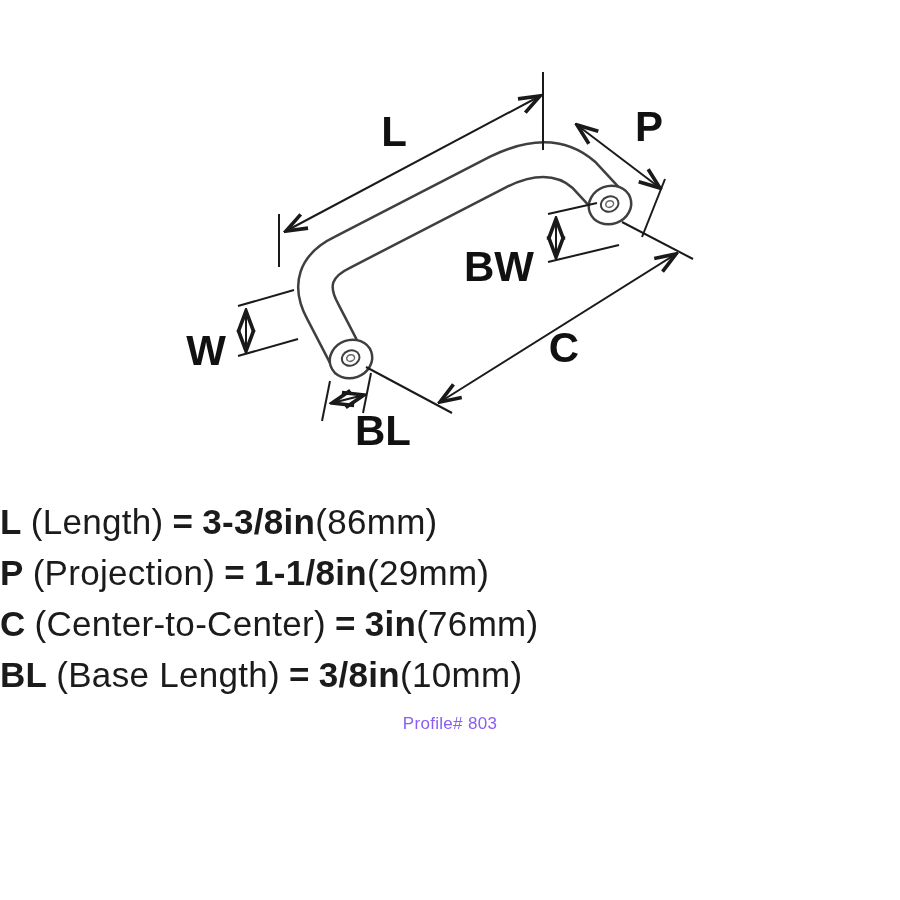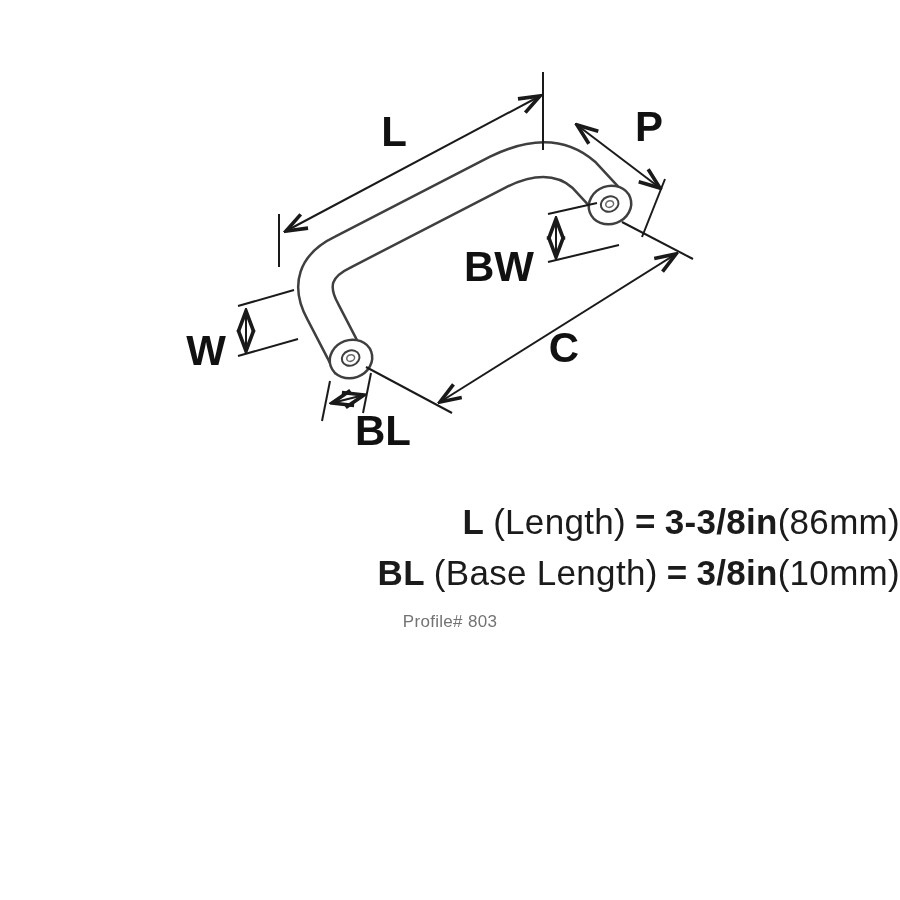--- a/index.html
+++ b/index.html
@@ -11,28 +11,28 @@
   .page{width:900px;height:900px;}
   svg.diagram{display:block;margin:0 auto;}
   .dim-line{stroke:#1a1a1a;stroke-width:2;fill:none;}
   .ext-line{stroke:#1a1a1a;stroke-width:2;fill:none;}
   .handle-outer{stroke:#3f3f3f;stroke-width:37;fill:none;stroke-linejoin:round;stroke-linecap:butt;}
   .handle-inner{stroke:#ffffff;stroke-width:32;fill:none;stroke-linejoin:round;stroke-linecap:butt;}
   .ferrule{fill:#ffffff;stroke:#3f3f3f;stroke-width:2.5;}
   .ferrule-hole{fill:#ffffff;stroke:#3f3f3f;stroke-width:2;}
   .ferrule-pin{fill:none;stroke:#6a6a6a;stroke-width:1.5;}
   .dim-label{font-family:"Liberation Sans",sans-serif;font-weight:bold;font-size:42px;fill:#111;}
-  .legend{margin-top:26px;text-align:right;}
+  .legend{margin-top:26px;text-align:left;}
   .legend-row{font-size:35px;line-height:51px;letter-spacing:.3px;white-space:nowrap;}
   .legend-row .b{font-weight:700;}
   .legend-row .r{font-weight:400;}
   .legend-row .abbr{margin-right:9px;}
   .legend-row .name{margin-right:9px;}
   .legend-row .eq{margin-right:9px;}
-  .footer{margin-top:14px;text-align:center;font-size:17px;color:#737373;letter-spacing:.3px;}
+  .footer{margin-top:14px;text-align:center;font-size:17px;color:#8b5cf6;letter-spacing:.3px;}
 </style>
 </head>
 <body>
 
 <div class="page">
 
   <svg class="diagram" width="900" height="470" viewBox="0 0 900 470">
     <defs>
       <marker id="arr" viewBox="0 0 10 8" refX="9" refY="4" markerWidth="13" markerHeight="11" orient="auto-start-reverse">
         <path d="M1,1 L9,4 L1,7" fill="none" stroke="#1a1a1a" stroke-width="1.4"></path>
@@ -90,18 +90,24 @@
       <text class="dim-label" x="206" y="365" text-anchor="middle">W</text>
       <text class="dim-label" x="383" y="445" text-anchor="middle">BL</text>
     </g>
   </svg>
 
   <div class="legend">
     <div class="legend-row">
       <span class="b abbr">L</span><span class="r name">(Length)</span><span class="b eq">=</span><span class="b val">3-3/8in</span><span class="r met">(86mm)</span>
     </div>
     <div class="legend-row">
+      <span class="b abbr">P</span><span class="r name">(Projection)</span><span class="b eq">=</span><span class="b val">1-1/8in</span><span class="r met">(29mm)</span>
+    </div>
+    <div class="legend-row">
+      <span class="b abbr">C</span><span class="r name">(Center-to-Center)</span><span class="b eq">=</span><span class="b val">3in</span><span class="r met">(76mm)</span>
+    </div>
+    <div class="legend-row">
       <span class="b abbr">BL</span><span class="r name">(Base Length)</span><span class="b eq">=</span><span class="b val">3/8in</span><span class="r met">(10mm)</span>
     </div>
   </div>
 
   <div class="footer">Profile# 803</div>
 </div>
 
 </body></html>

